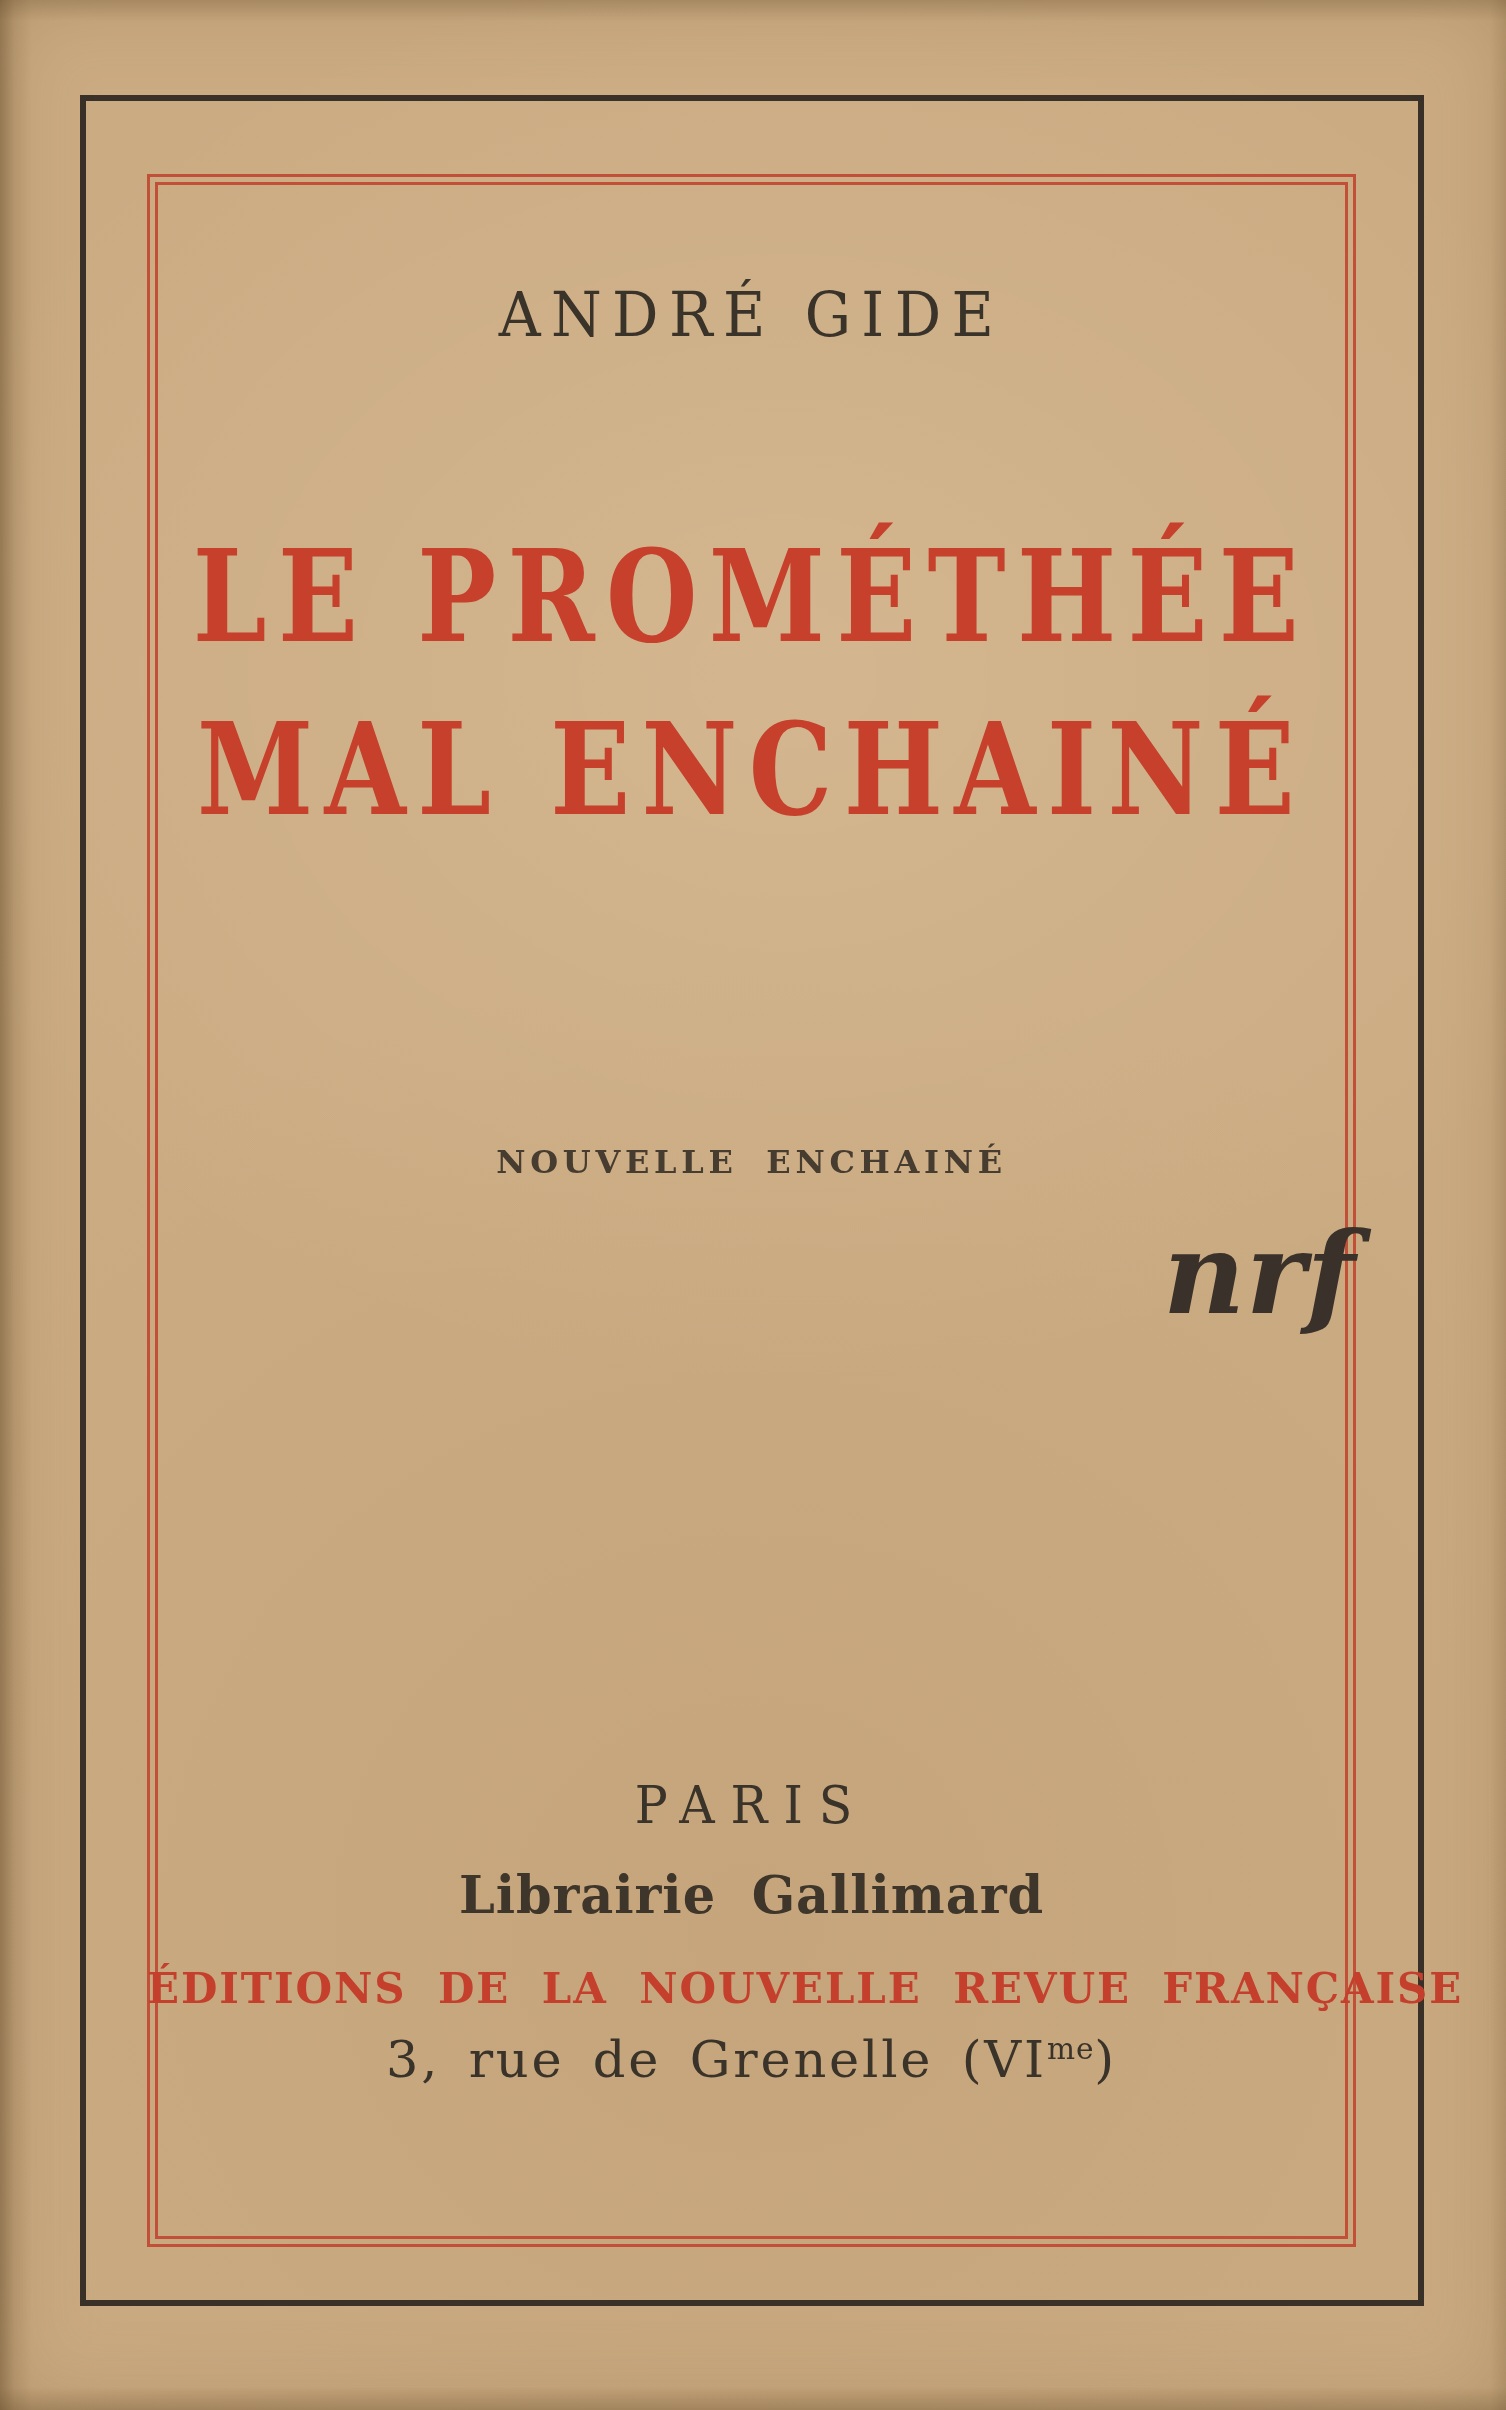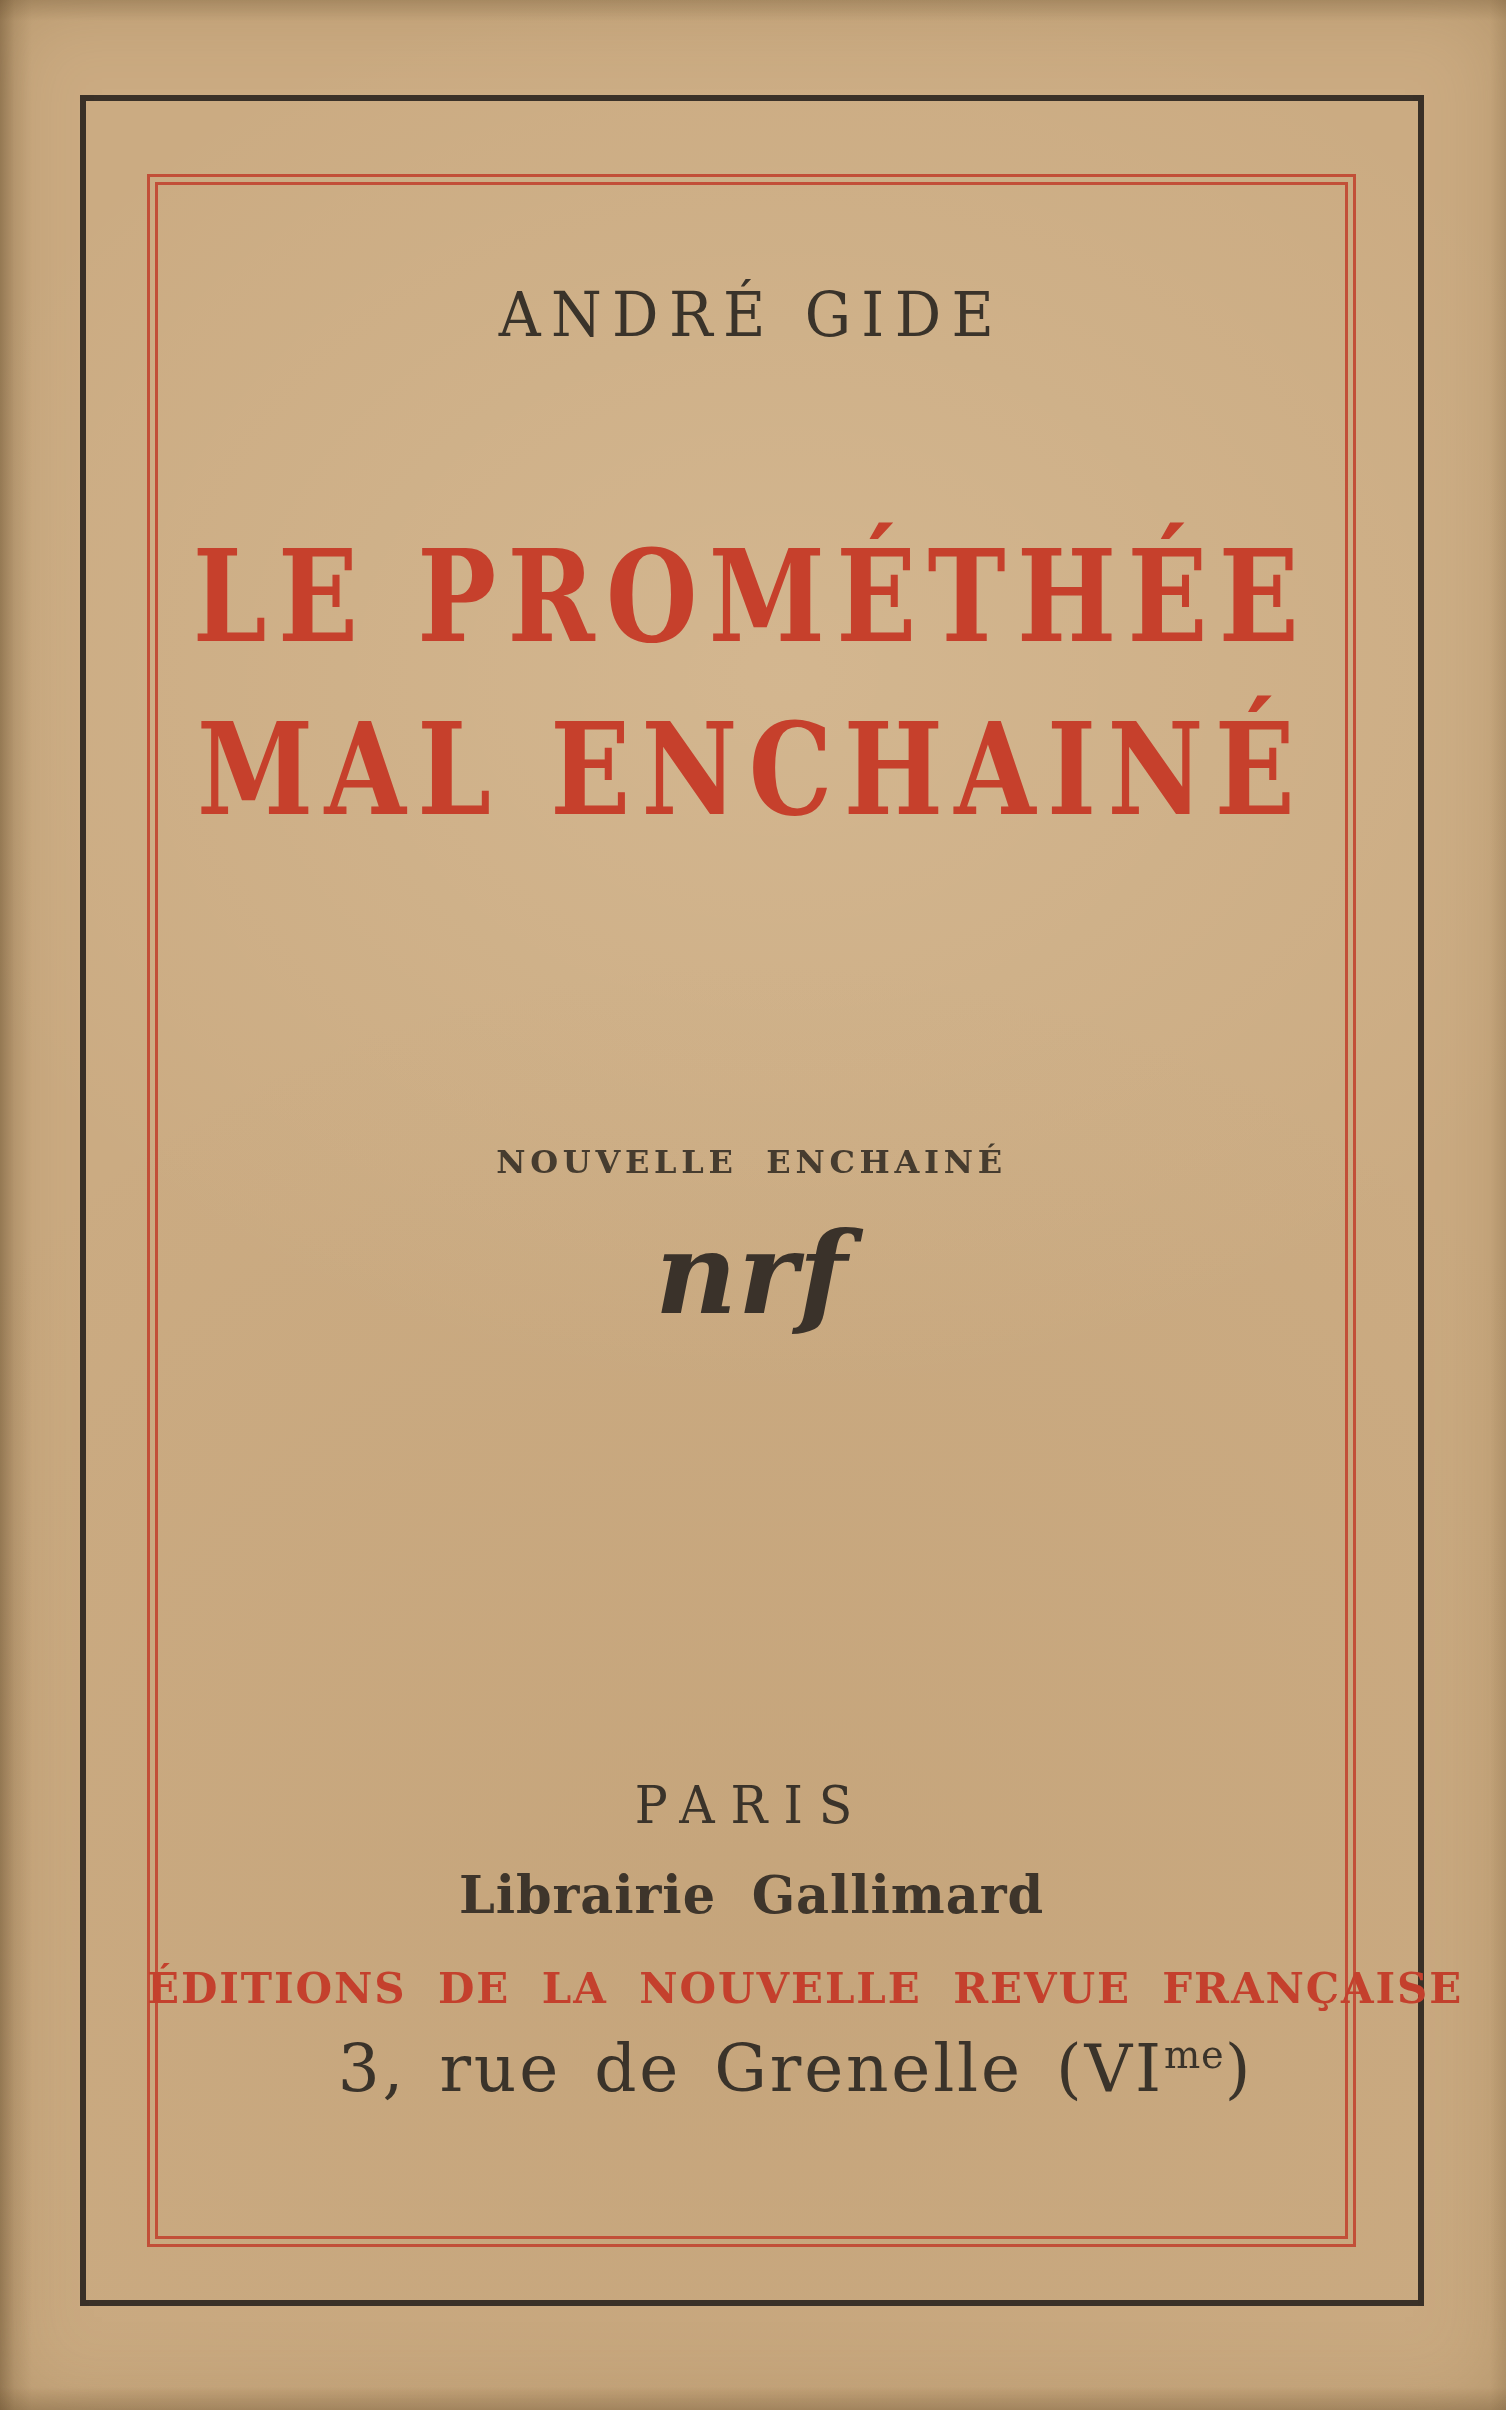--- a/index.html
+++ b/index.html
@@ -112,20 +112,21 @@
     color: #463c2f;
   }
 
   .nrf-logo {
     top: 1207px;
     font-size: 113px;
     font-style: italic;
     font-weight: bold;
     letter-spacing: 0.9px;
     color: #3a322a;
+    text-align: right;
   }
 
   .city {
     top: 1776px;
     font-size: 49px;
     letter-spacing: 16px;
     color: #3a332a;
     transform: scaleY(1.05);
     transform-origin: 50% 0;
   }
@@ -146,25 +147,24 @@
     font-size: 42px;
     font-weight: bold;
     letter-spacing: 1.9px;
     word-spacing: 15px;
     color: #c4402d;
     white-space: nowrap;
   }
 
   .address {
     top: 2030px;
-    font-size: 66px;
+    font-size: 51px;
     letter-spacing: 2.8px;
     word-spacing: 9.4px;
     color: #3a332a;
-    padding-left: 44px;
   }
   .address sup {
     font-size: 58%;
     vertical-align: super;
     letter-spacing: 0.9px;
   }
 </style>
 </head>
 <body>
 

